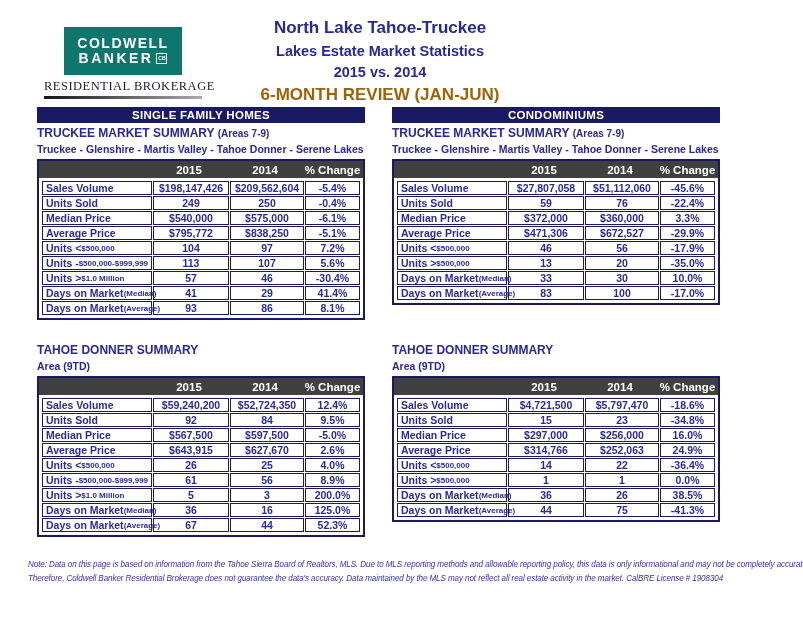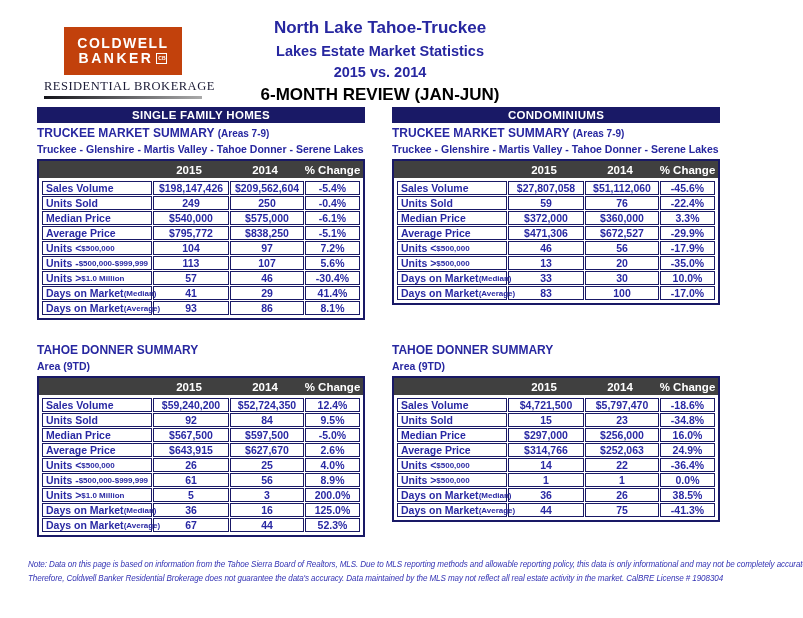--- a/index.html
+++ b/index.html
@@ -1,36 +1,36 @@
 <!DOCTYPE html>
 <html><head>
 <meta charset="utf-8">
 <style>
   html,body{margin:0;padding:0;background:#fff;}
   #page{position:relative;width:803px;height:618px;background:#ffffff;overflow:hidden;
         font-family:"Liberation Sans",sans-serif;}
 
   
   .logo-wrap{position:absolute;left:44px;top:27px;width:158px;text-align:center;}
-  .logo-box{margin:0 auto;width:118px;height:48px;background:#c2410c;color:#fff;
+  .logo-box{margin:0 auto;width:118px;height:48px;background:#0f766e;color:#fff;
             display:flex;flex-direction:column;align-items:center;justify-content:center;line-height:1.05;}
   .logo-l1{font-weight:bold;font-size:14px;letter-spacing:1.5px;}
   .logo-l2{font-weight:bold;font-size:14px;letter-spacing:2.5px;display:flex;align-items:center;gap:3px;}
   .seal{display:inline-block;width:9px;height:9px;border:1.5px solid #fff;font-size:5px;font-weight:bold;
         line-height:9px;letter-spacing:0;text-align:center;}
   .logo-sub{margin-top:4px;font-family:"Liberation Serif",serif;font-size:12.5px;letter-spacing:.5px;
             color:#1b1b35;white-space:nowrap;}
   .logo-bar{margin-top:2px;height:2.5px;background:linear-gradient(to right,#14141a,#aaaaaa);}
 
   
   .titles{position:absolute;left:180px;top:18px;width:400px;text-align:center;color:#2727a0;font-weight:bold;}
   .t1{font-size:17px;margin-bottom:5px;}
   .t2{font-size:14.5px;margin-bottom:5px;}
   .t3{font-size:14.5px;margin-bottom:5px;}
-  .t4{font-size:17px;color:#000000;}
+  .t4{font-size:17px;color:#a16207;}
 
   
   .block{position:absolute;width:328px;}
   .banner{height:16px;line-height:16px;background:#191966;color:#ffffff;text-align:center;
           font-weight:bold;font-size:11.5px;letter-spacing:.3px;margin-bottom:3px;}
   .h1row{font-size:12px;font-weight:bold;color:#2727a0;margin-bottom:3px;white-space:nowrap;}
   .h1row .hsm{font-size:10px;}
   .h2row{font-size:10.5px;font-weight:bold;color:#2727a0;margin-bottom:4px;white-space:nowrap;}
 
   

